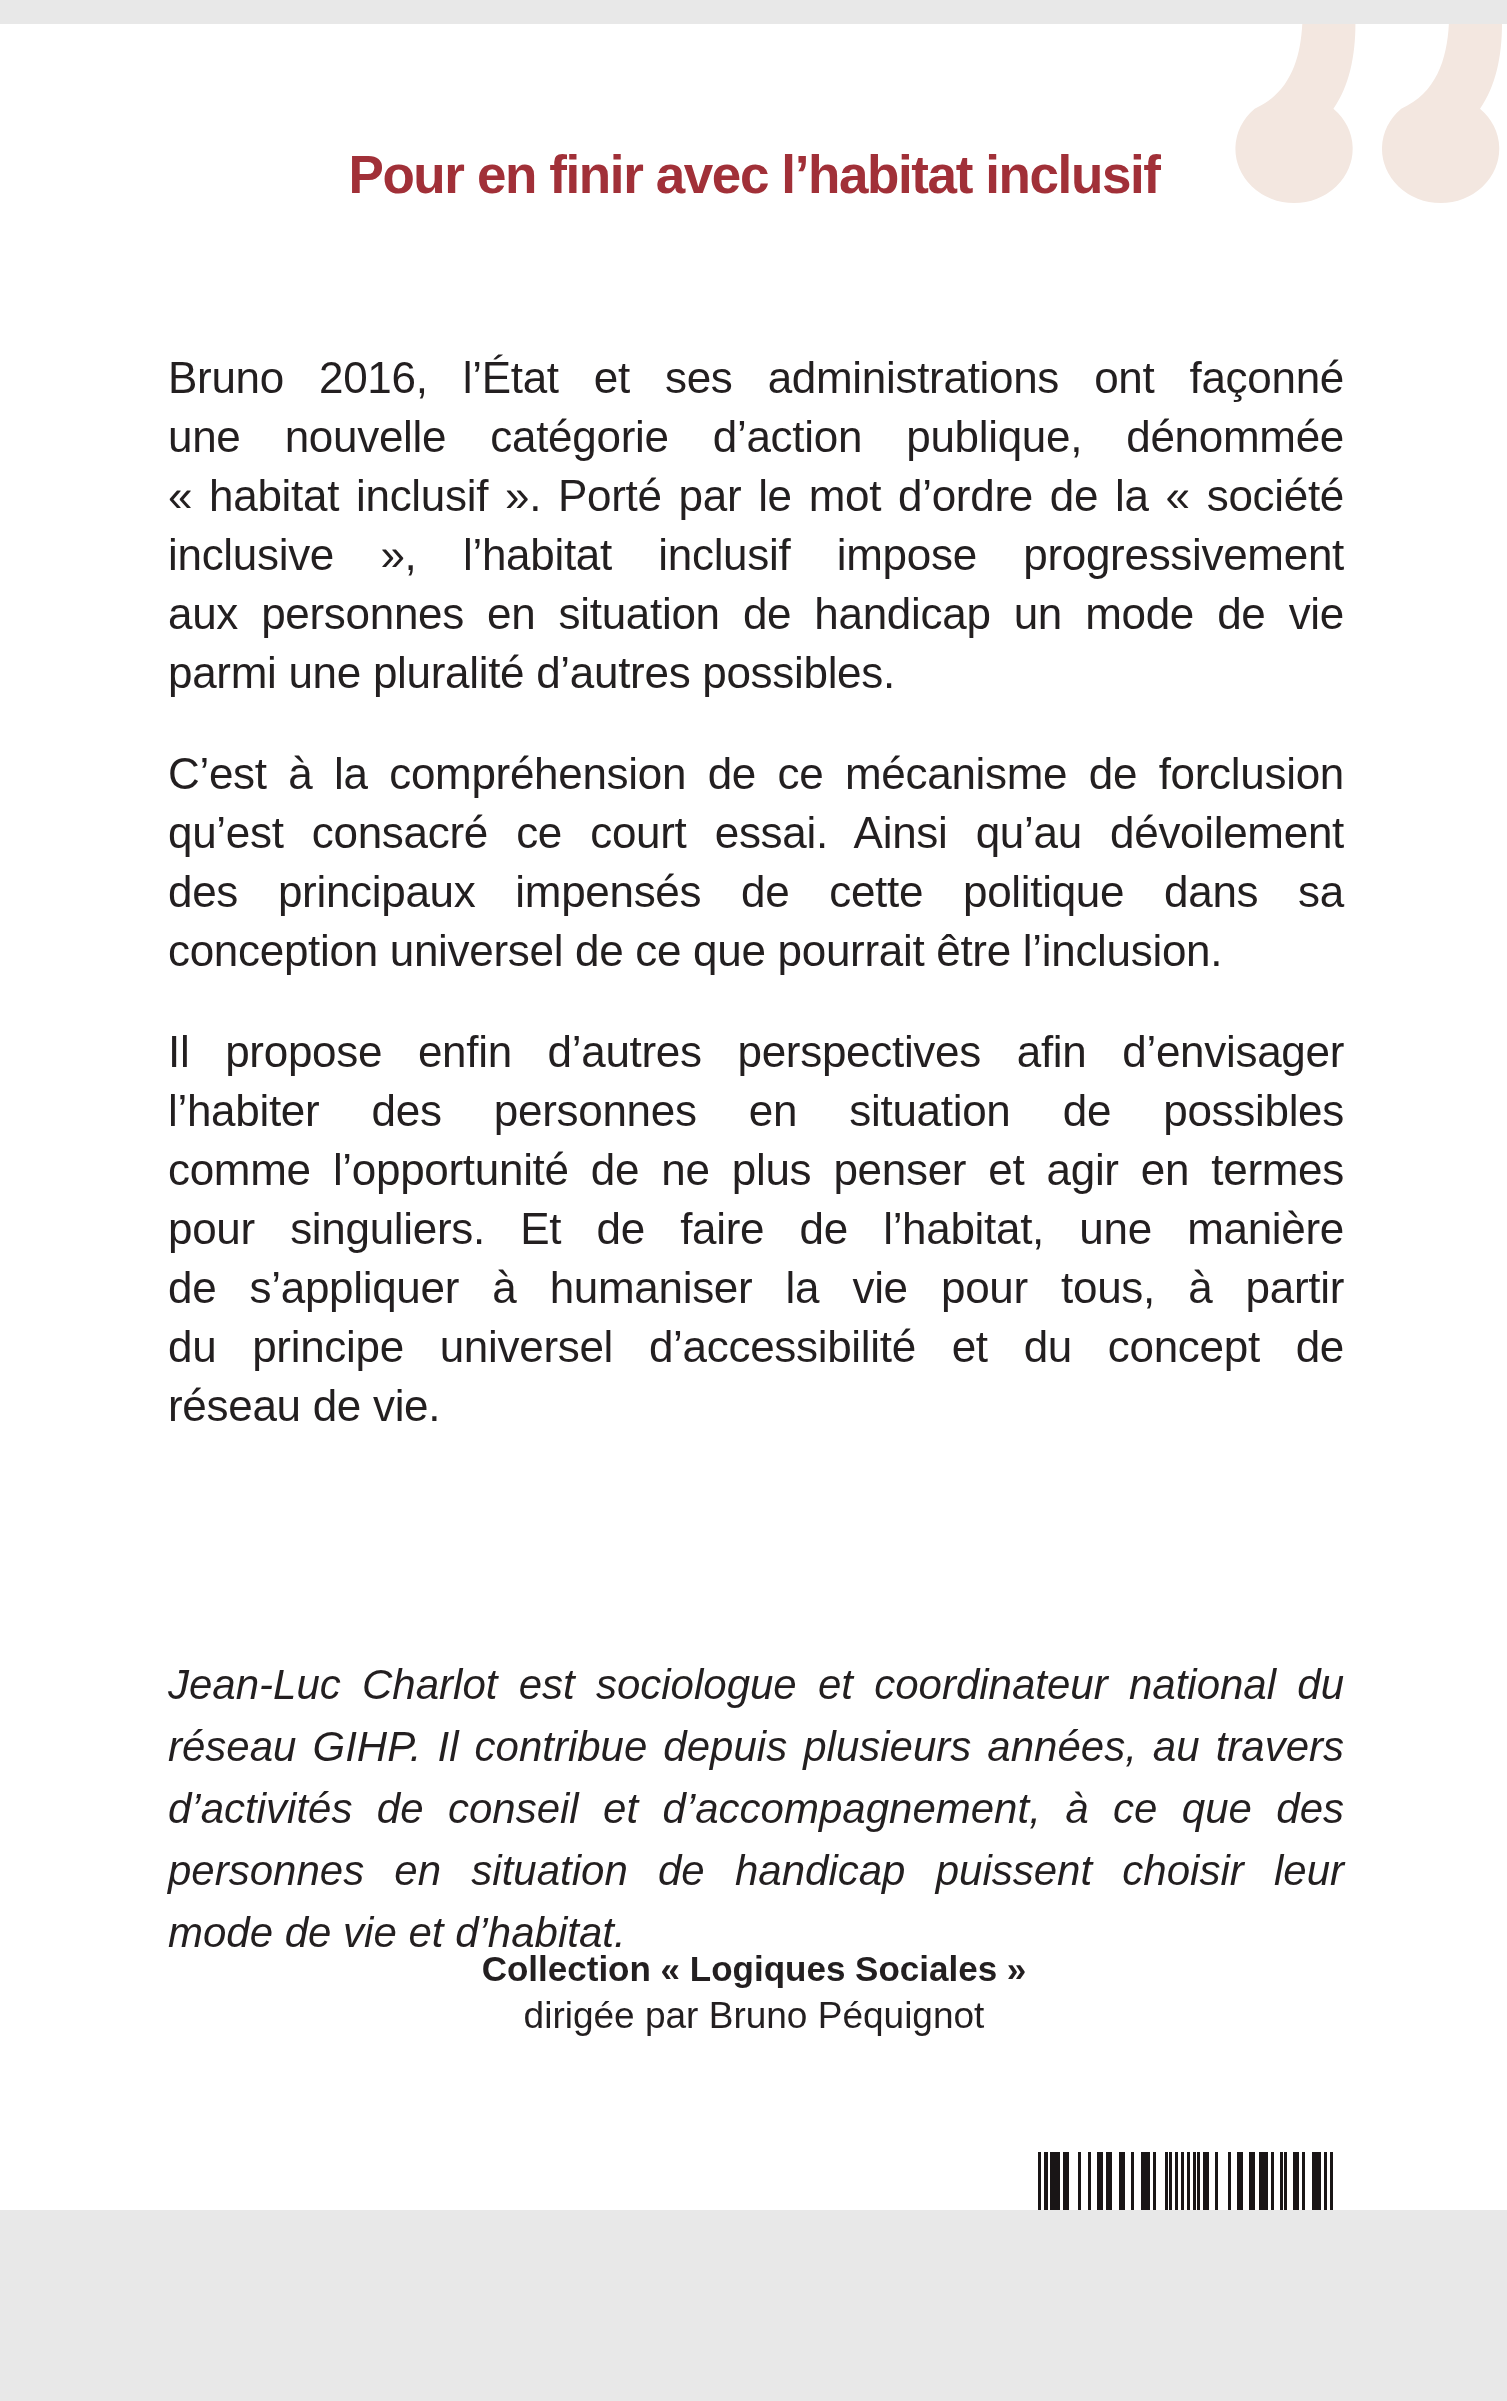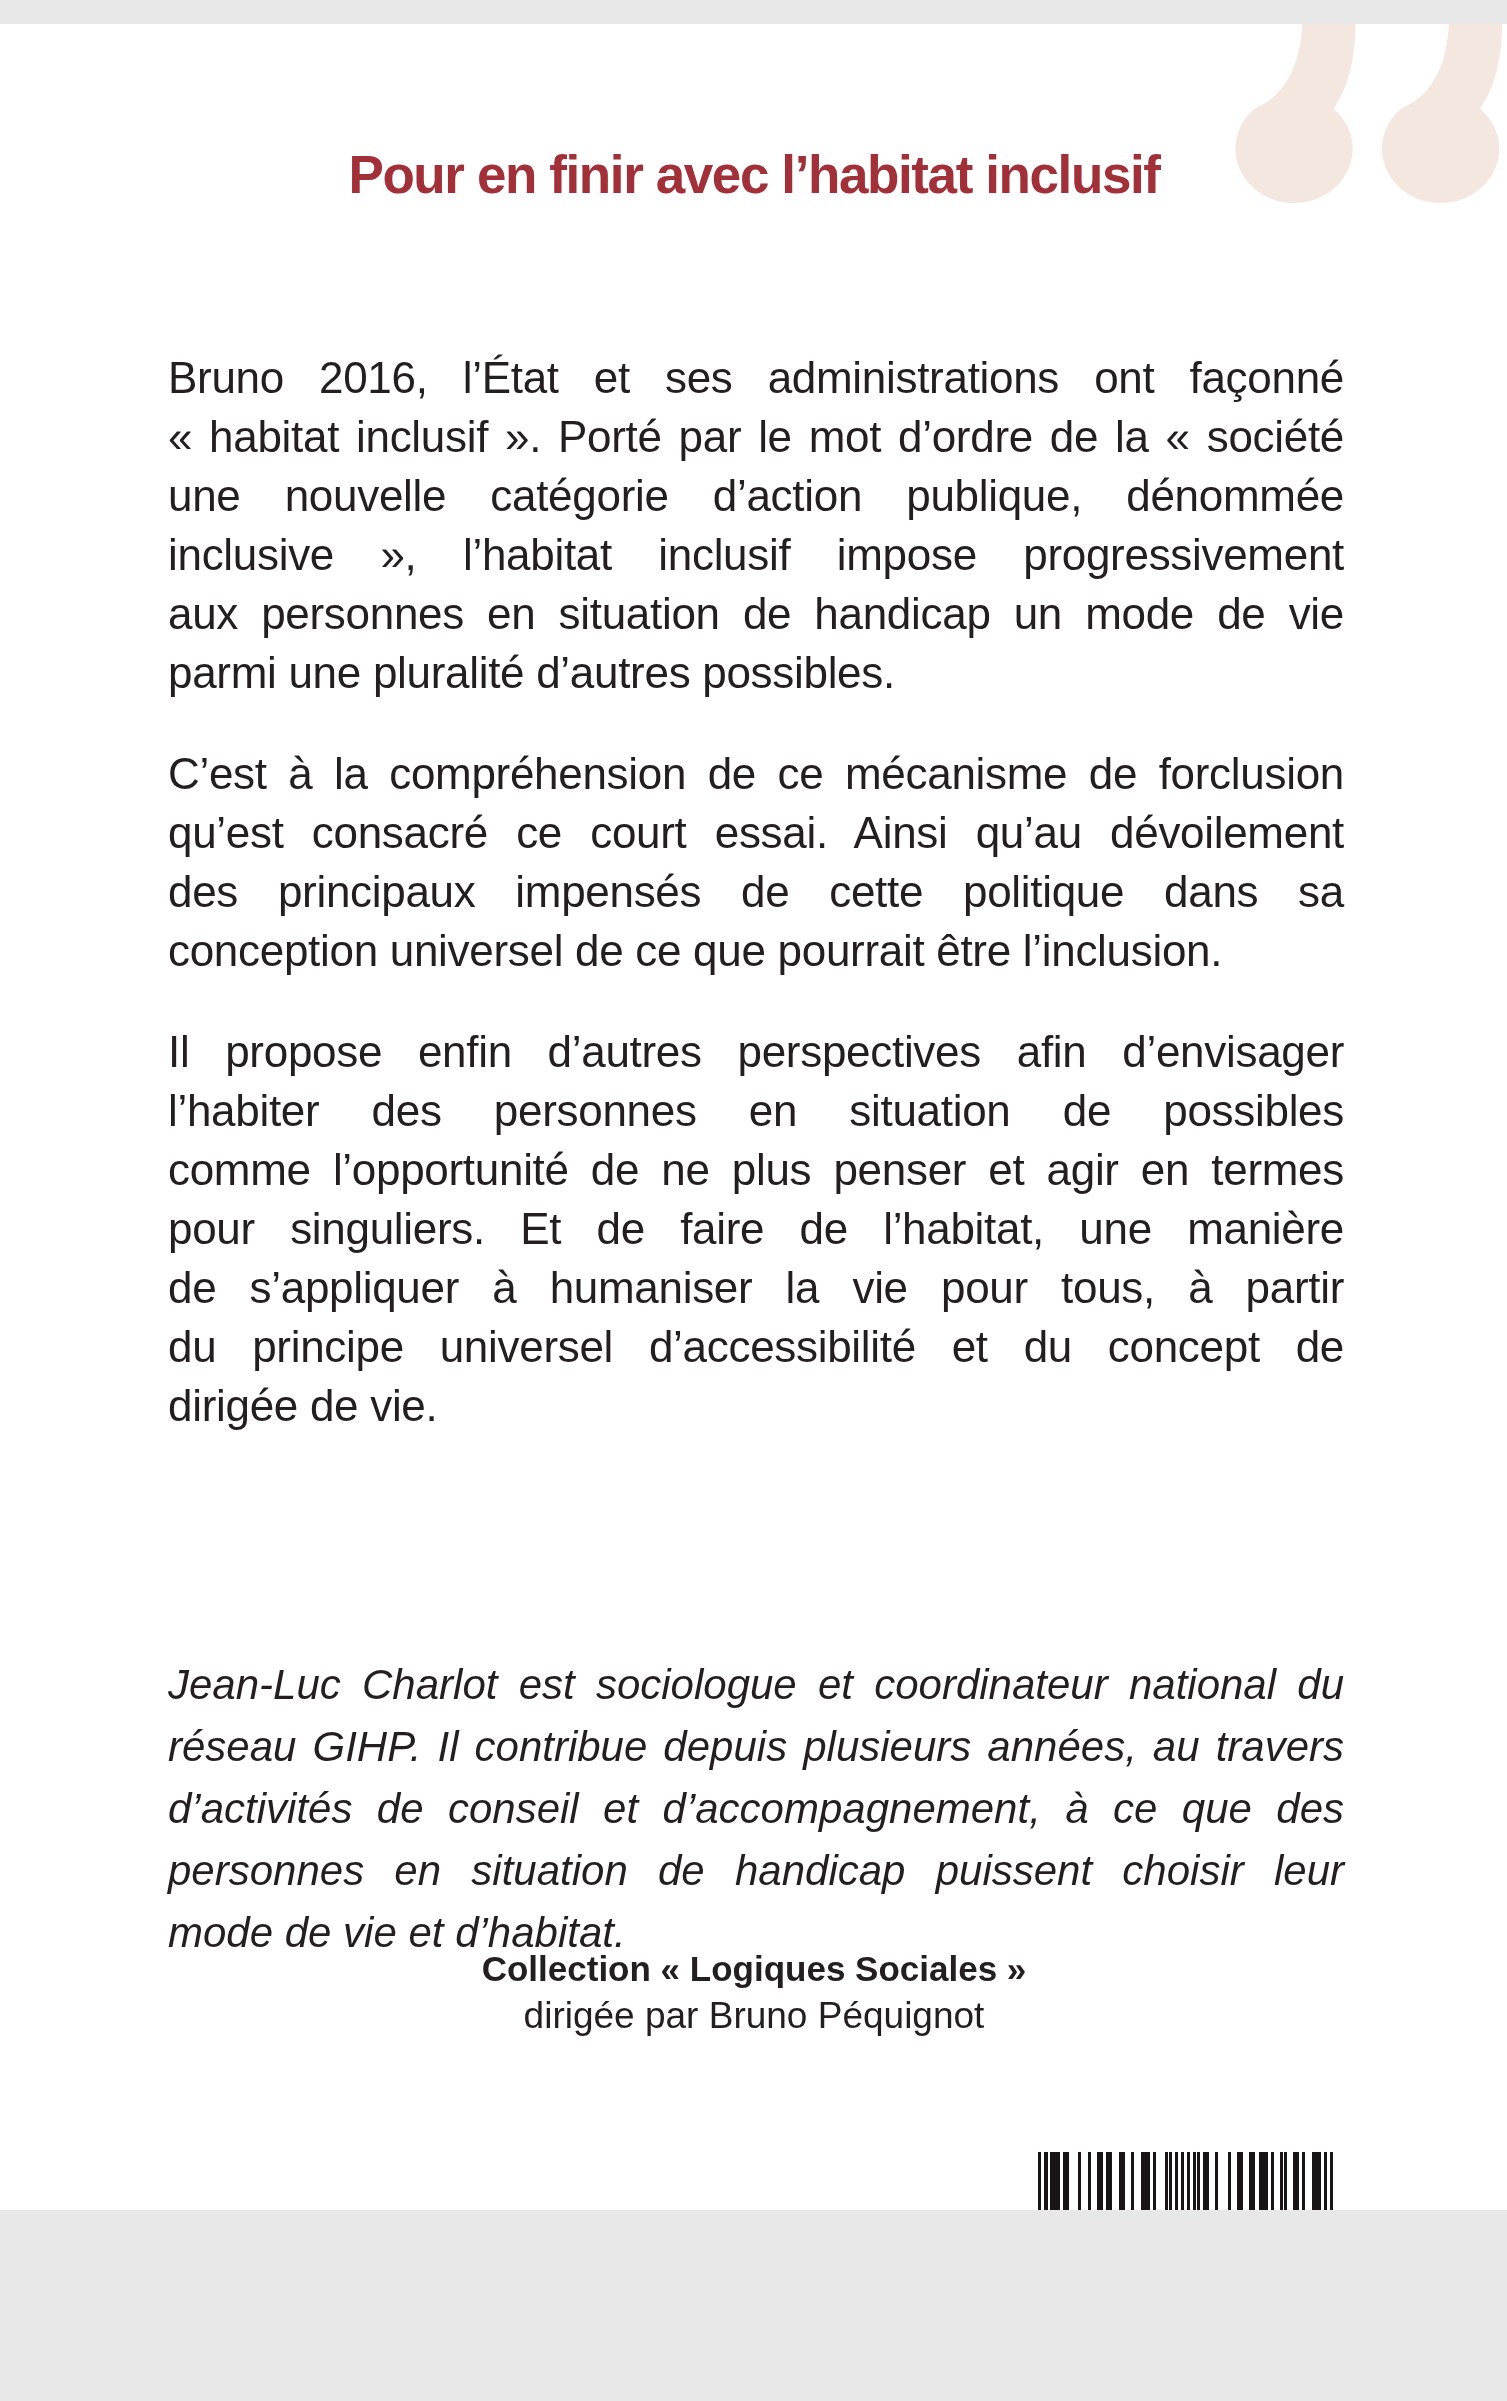--- a/index.html
+++ b/index.html
@@ -70,40 +70,40 @@
       <path d="M92 0 C90 42 78 82 40 100 A64 64 0 1 0 126 100 C143 74 150 38 150 0 Z"></path>
       <path transform="translate(160,0)" d="M92 0 C90 42 78 82 40 100 A64 64 0 1 0 126 100 C143 74 150 38 150 0 Z"></path>
     </g>
   </svg>
 
   <div class="book-title">Pour en finir avec l’habitat inclusif</div>
 
   <div class="body-block">
     <div class="para">
         <div class="jline">Bruno 2016, l’État et ses administrations ont façonné</div>
+        <div class="jline">une nouvelle catégorie d’action publique, dénommée</div>
         <div class="jline">« habitat inclusif ». Porté par le mot d’ordre de la « société</div>
-        <div class="jline">une nouvelle catégorie d’action publique, dénommée</div>
         <div class="jline">inclusive », l’habitat inclusif impose progressivement</div>
         <div class="jline">aux personnes en situation de handicap un mode de vie</div>
         <div class="jline">parmi une pluralité d’autres possibles.</div>
       </div>
     <div class="para">
         <div class="jline">C’est à la compréhension de ce mécanisme de forclusion</div>
         <div class="jline">qu’est consacré ce court essai. Ainsi qu’au dévoilement</div>
         <div class="jline">des principaux impensés de cette politique dans sa</div>
         <div class="jline">conception universel de ce que pourrait être l’inclusion.</div>
       </div>
     <div class="para">
         <div class="jline">Il propose enfin d’autres perspectives afin d’envisager</div>
         <div class="jline">l’habiter des personnes en situation de possibles</div>
         <div class="jline">comme l’opportunité de ne plus penser et agir en termes</div>
         <div class="jline">pour singuliers. Et de faire de l’habitat, une manière</div>
         <div class="jline">de s’appliquer à humaniser la vie pour tous, à partir</div>
         <div class="jline">du principe universel d’accessibilité et du concept de</div>
-        <div class="jline">dirigée de vie.</div>
+        <div class="jline">réseau de vie.</div>
       </div>
   </div>
 
   <div class="bio-block">
     <div class="jline">
       <span class="bio-name">Jean-Luc Charlot</span><span> est sociologue et coordinateur national du</span>
     </div>
     <div class="bio-rest-lines">
         <div class="jline">réseau GIHP. Il contribue depuis plusieurs années, au travers</div>
         <div class="jline">d’activités de conseil et d’accompagnement, à ce que des</div>

